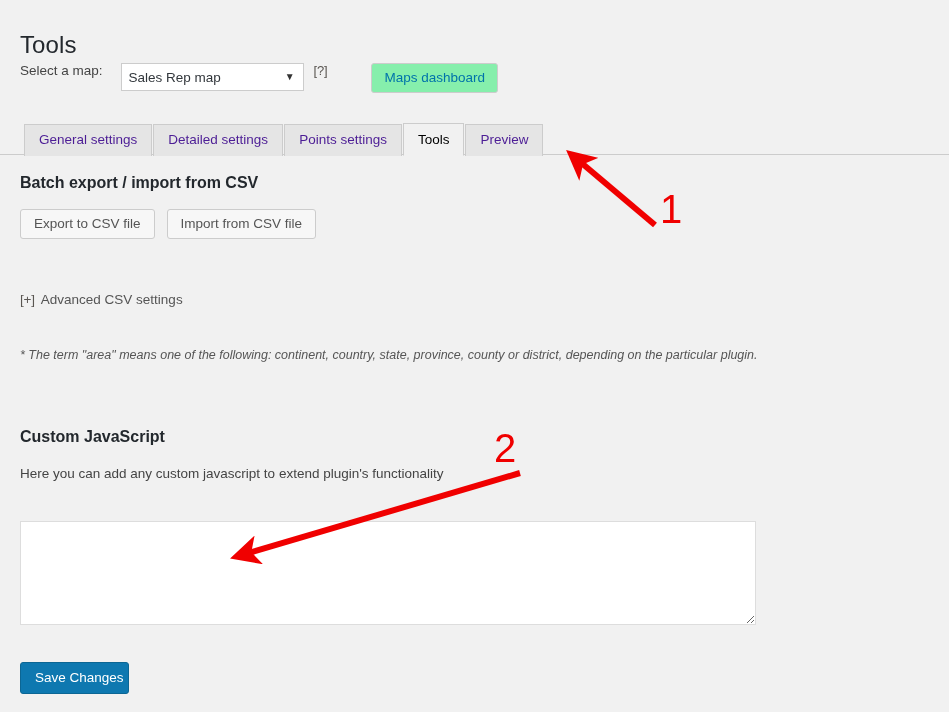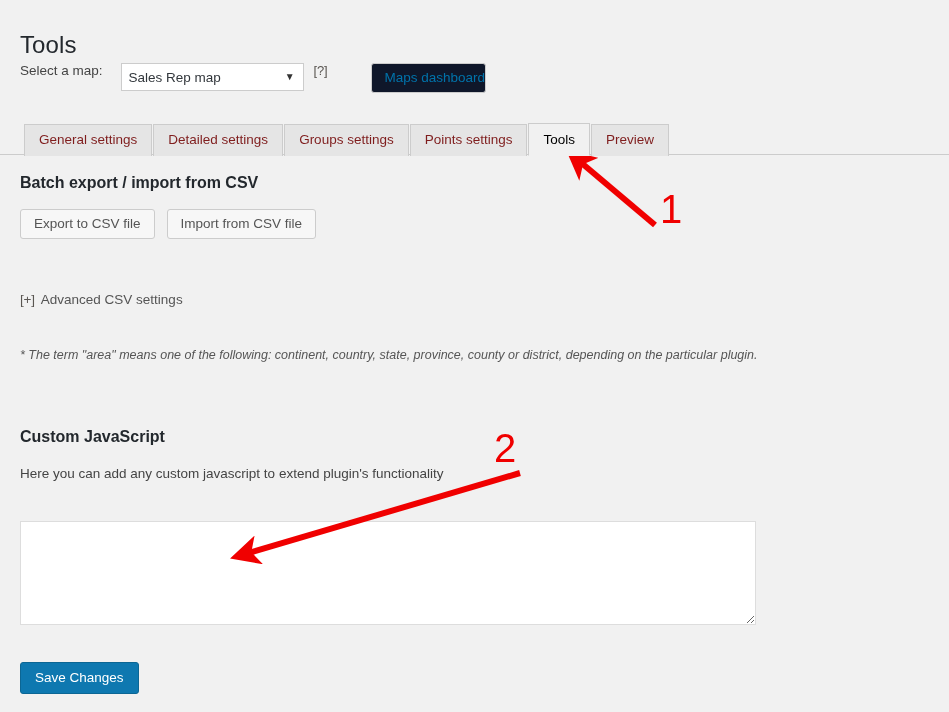--- a/index.html
+++ b/index.html
@@ -74,26 +74,26 @@
   }
   .help-link {
     margin-left: 10px;
     font-size: 13px;
     color: #5a5652;
     cursor: pointer;
     letter-spacing: -0.2px;
   }
   .maps-dashboard-btn {
     margin-left: 44px;
-    background: #0f172a;
+    background: #86efac;
     border: 1px solid #ccc;
     border-radius: 3px;
     color: #0073aa;
     font-size: 13.5px;
-    padding: 5px 0 6px 12px;
+    padding: 5px 12px 6px 12px;
     cursor: pointer;
     line-height: 17px;
     font-family: "Liberation Sans", sans-serif;
   }
 
   
   .tabbar {
     position: absolute;
     left: 0px;
     top: 122px;
@@ -110,21 +110,21 @@
   }
   .tab {
     background: #e5e5e5;
     border: 1px solid #ccc;
     border-bottom: none;
     box-sizing: border-box;
     height: 32px;
     line-height: 30px;
     padding: 0 14px;
     font-size: 13.5px;
-    color: #7f1d1d;
+    color: #4c1d95;
     margin-right: 1px;
     cursor: pointer;
     position: relative;
     top: 1px;
     white-space: nowrap;
   }
   .tab.active {
     background: #f1f1f1;
     color: #000;
     border-bottom: 1px solid #f1f1f1;
@@ -233,21 +233,21 @@
 
   .save-btn {
     position: absolute;
     left: 20px;
     top: 662px;
     background: #0e78b0;
     border: 1px solid #0c6694;
     border-radius: 3px;
     color: #fff;
     font-size: 13.5px;
-    padding: 6px 14px 7px 14px;
+    padding: 6px 4px 7px 14px;
     cursor: pointer;
     line-height: 17px;
     font-family: "Liberation Sans", sans-serif;
   }
 
   
   .annot-layer {
     position: absolute;
     left: 0;
     top: 0;
@@ -290,21 +290,20 @@
 
     <span class="help-link">[?]</span>
 
     <button class="maps-dashboard-btn">Maps dashboard</button>
   </div>
 
   <div class="tabbar">
     <div class="tabs">
       <div class="tab">General settings</div>
       <div class="tab">Detailed settings</div>
-      <div class="tab">Groups settings</div>
       <div class="tab">Points settings</div>
       <div class="tab active">Tools</div>
       <div class="tab">Preview</div>
     </div>
   </div>
 
   <div class="section-heading" id="heading-batch">Batch export / import from CSV</div>
 
   <div class="btn-row">
     <button class="plain-btn">Export to CSV file</button>

